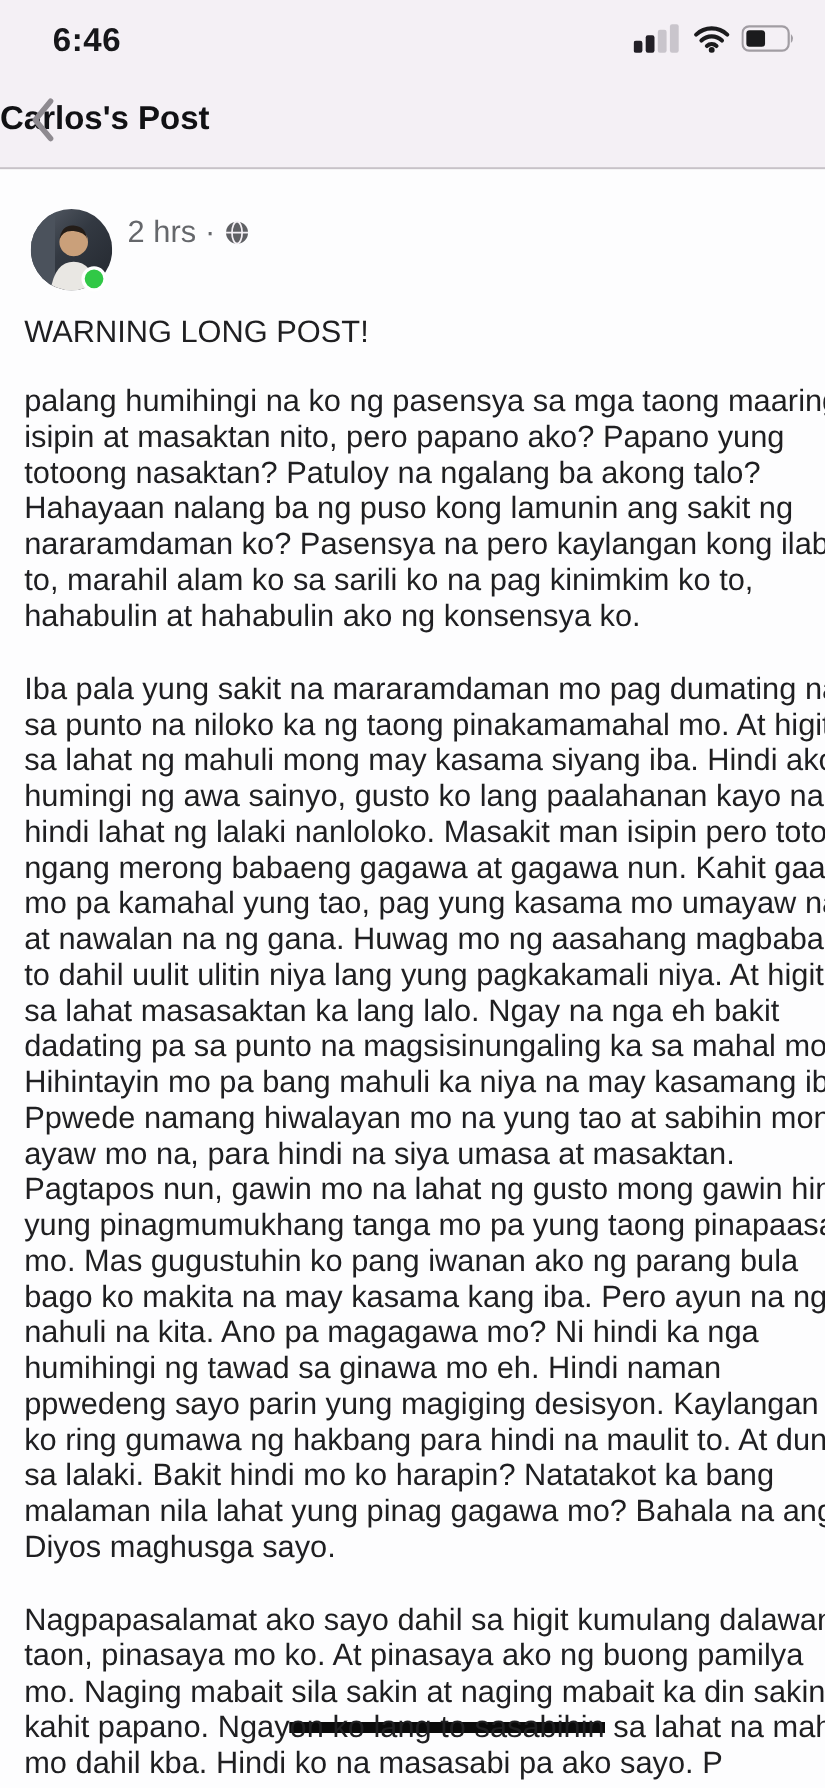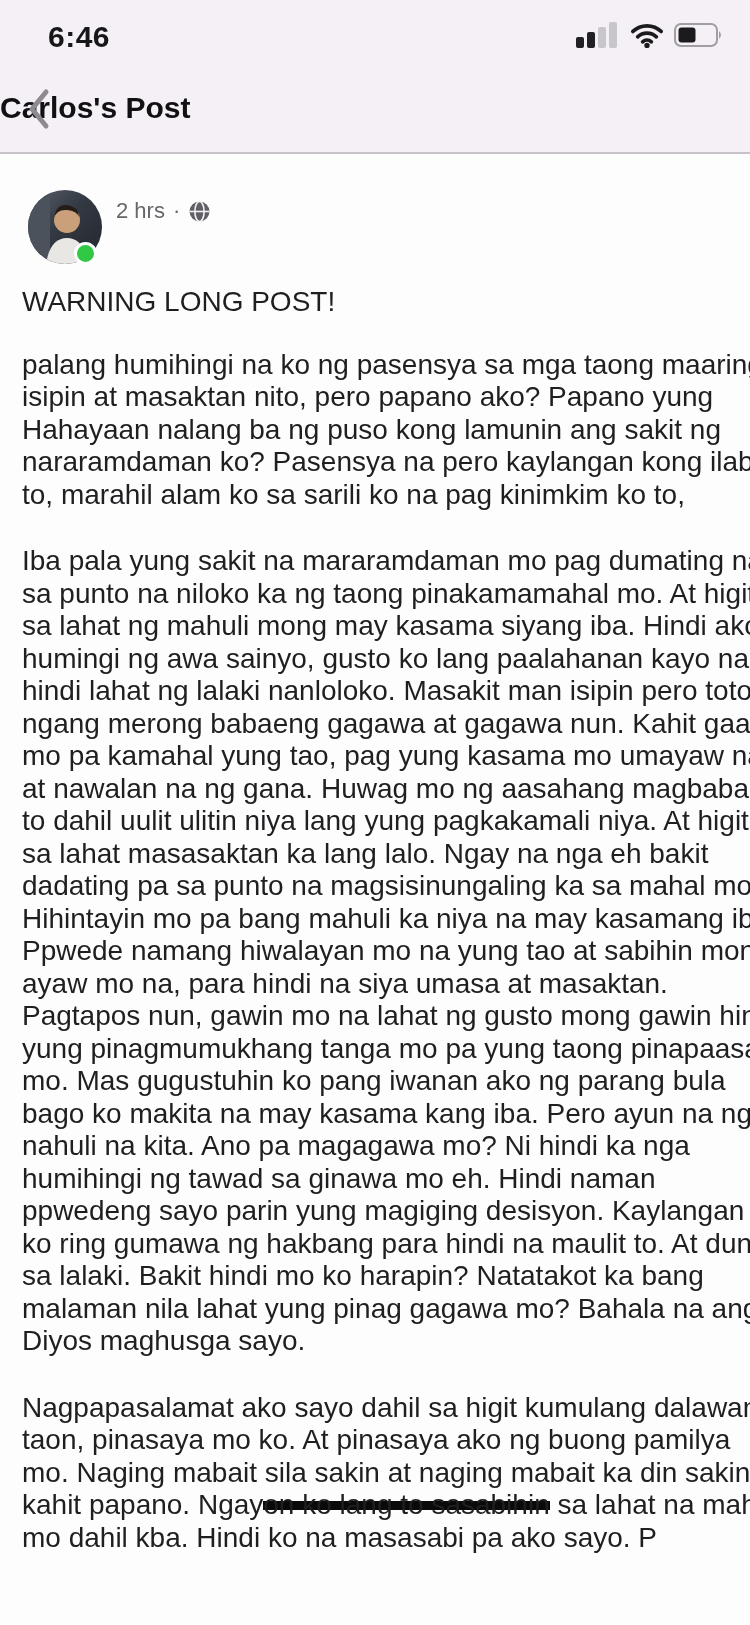--- a/index.html
+++ b/index.html
@@ -20,21 +20,21 @@
   
   .content{background:#fdfdfe;}
   .post-header{display:flex;align-items:flex-start;padding:36px 22px 0 28px;position:relative;}
   .avatar-wrap{position:relative;width:74px;height:74px;flex:0 0 auto;}
   .avatar{width:74px;height:74px;border-radius:50%;overflow:hidden;display:block;}
   .online-dot{position:absolute;left:46px;top:52px;width:23px;height:23px;border-radius:50%;
               background:#31c846;border:3px solid #ffffff;box-sizing:border-box;}
   .header-text{margin-left:14px;padding-top:2px;}
   .author{font-size:27px;font-weight:700;color:#050505;line-height:34px;}
   .meta{display:flex;align-items:center;gap:8px;margin-top:5px;
-        font-size:22px;color:#65676b;line-height:28px;}
+        font-size:28px;color:#65676b;line-height:28px;}
   .meta .globe{width:23px;height:23px;display:inline-block;}
 
   
   .post-body{padding:0 22px 0 22px;font-size:28px;line-height:32.5px;color:#1f1f21;}
   .warning{margin-top:22px;}
   .para{margin-top:30px;}
   .para + .para{margin-top:34px;}
   .line{white-space:nowrap;}
   .redacted{background-image:linear-gradient(to bottom,
             transparent 38%, #0a0a0a 38%, #0a0a0a 68%, transparent 68%);}
@@ -121,23 +121,25 @@
           </span>
         </div>
       </span>
     </div>
 
     <div class="post-body">
       <div class="warning line">WARNING LONG POST!</div>
       <div class="para">
           <div class="line">palang humihingi na ko ng pasensya sa mga taong maaring</div>
           <div class="line">isipin at masaktan nito, pero papano ako? Papano yung</div>
+          <div class="line">totoong nasaktan? Patuloy na ngalang ba akong talo?</div>
           <div class="line">Hahayaan nalang ba ng puso kong lamunin ang sakit ng</div>
           <div class="line">nararamdaman ko? Pasensya na pero kaylangan kong ilabas</div>
           <div class="line">to, marahil alam ko sa sarili ko na pag kinimkim ko to,</div>
+          <div class="line">hahabulin at hahabulin ako ng konsensya ko.</div>
         </div>
       <div class="para">
           <div class="line">Iba pala yung sakit na mararamdaman mo pag dumating na</div>
           <div class="line">sa punto na niloko ka ng taong pinakamamahal mo. At higit</div>
           <div class="line">sa lahat ng mahuli mong may kasama siyang iba. Hindi ako</div>
           <div class="line">humingi ng awa sainyo, gusto ko lang paalahanan kayo na</div>
           <div class="line">hindi lahat ng lalaki nanloloko. Masakit man isipin pero totoo</div>
           <div class="line">ngang merong babaeng gagawa at gagawa nun. Kahit gaano</div>
           <div class="line">mo pa kamahal yung tao, pag yung kasama mo umayaw na</div>
           <div class="line">at nawalan na ng gana. Huwag mo ng aasahang magbabago</div>

